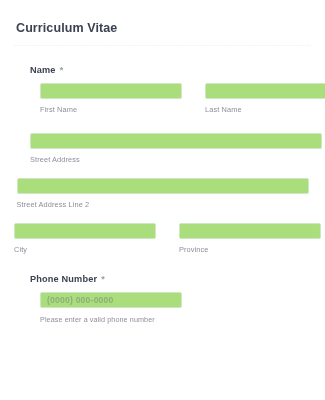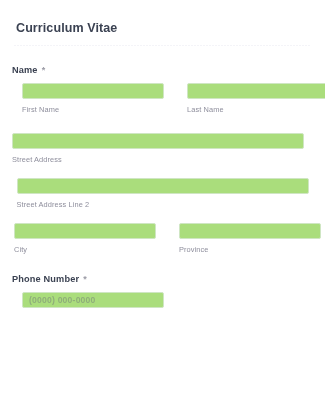--- a/index.html
+++ b/index.html
@@ -41,21 +41,21 @@
     margin: 9px 14px 0 14px;
     height: 1px;
     background-image: repeating-linear-gradient(
         to right,
         #f4f4f8 0px, #f4f4f8 2px,
         #ffffff 2px, #ffffff 3px);
   }
 
   
   .fields {
-    padding: 0 12px;
+    padding: 0 30px;
   }
   .field-block {
     margin-top: 18px;
   }
   .field-label {
     font-size: 9.2px;
     font-weight: bold;
     color: #3b4252;
     letter-spacing: 0.15px;
     line-height: 12px;
@@ -207,18 +207,19 @@
 
     <div class="field-block">
       <div class="field-label">
         <span>Phone Number</span><span class="req">*</span>
       </div>
       <div class="row">
         <div class="col-half">
           <div class="input">
             <span class="ph">(0000) 000-0000</span>
           </div>
+          <div class="hint">Please enter a valid phone number</div>
         </div>
       </div>
     </div>
 
   </div>
 </div>
 
 </body></html>

